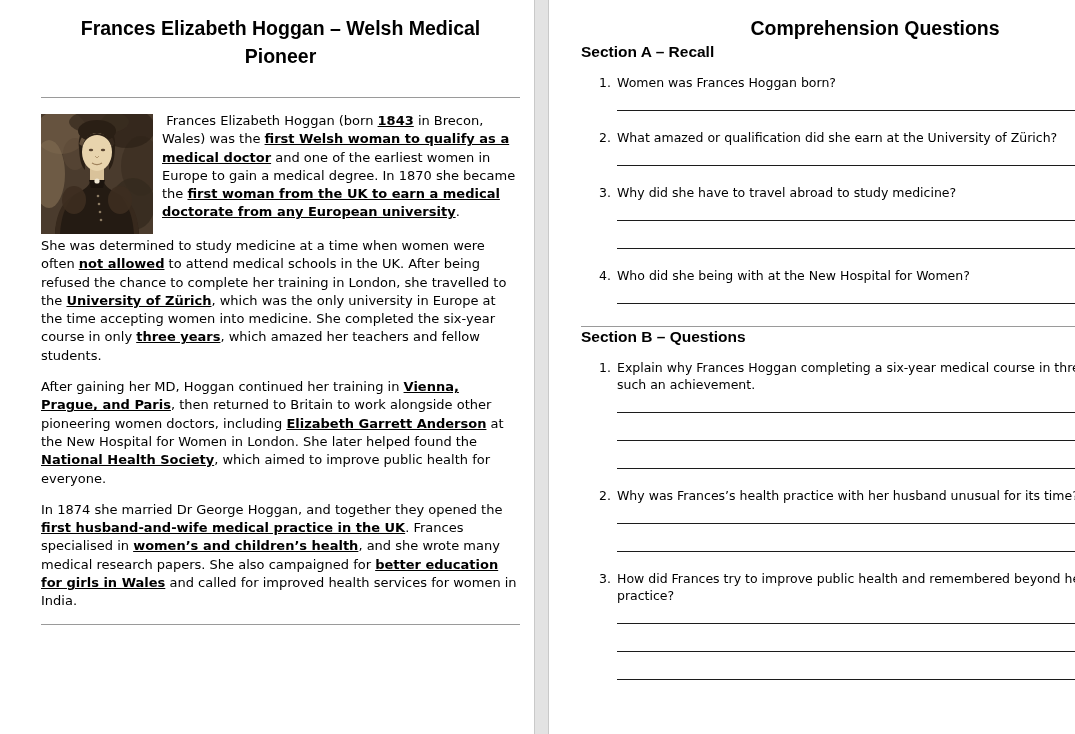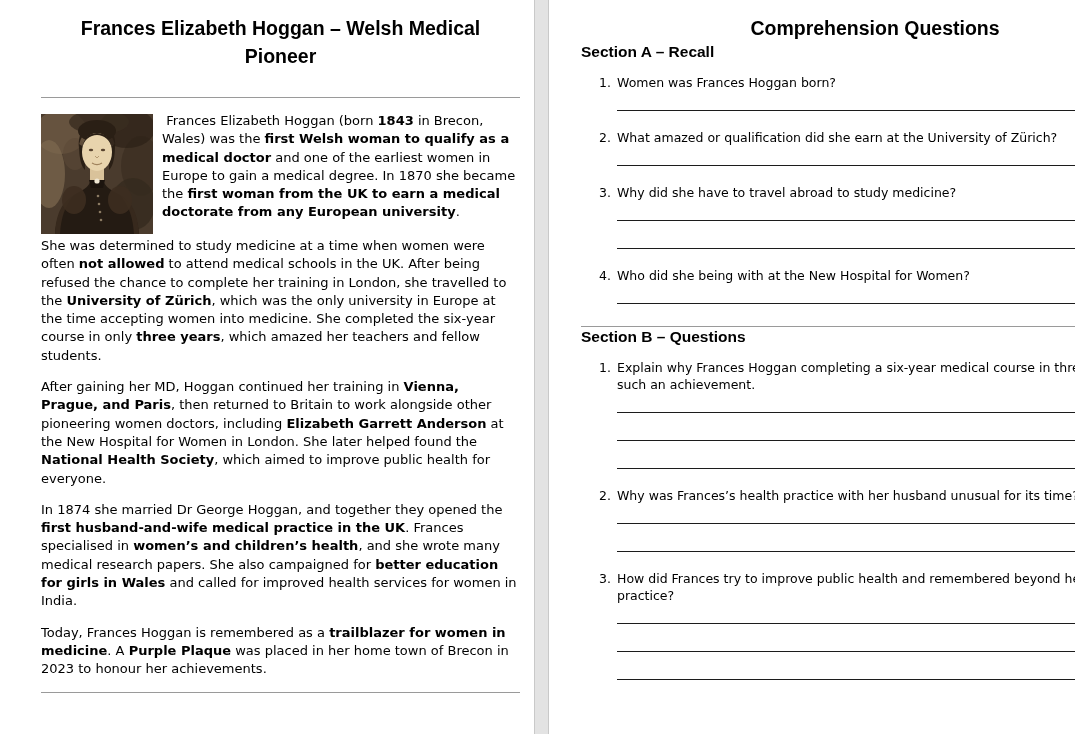--- a/index.html
+++ b/index.html
@@ -33,21 +33,21 @@
     font-weight: 700; font-size: 15.5px; line-height: 20px;
     margin: 0;
   }
   .rule { border: none; border-top: 1px solid #9a9a9a; margin: 0; height: 0; }
   .rule-title { margin-top: 27px; }
 
   
   .article { margin-top: 14px; font-size: 13px; line-height: 18.3px; }
   .article p { margin: 0 0 13px 0; }
   .article p.clr { clear: left; }
-  .b { font-weight: 700; }
+  .b { font-weight: 700; text-decoration: underline; }
   .photo {
     float: left; width: 112px; height: 120px;
     margin: 2px 9px 3px 0;
   }
   .photo svg { display: block; width: 112px; height: 120px; }
   .rule-bottom { margin-top: 13px; }
 
   
   .sec-a { margin-top: 19px; }
   .sec-b { margin-top: 14px; }
@@ -110,21 +110,20 @@
           <circle cx="57" cy="82" r="1.3" fill="#8a7a62"></circle>
           <circle cx="58" cy="90" r="1.3" fill="#8a7a62"></circle>
           <circle cx="59" cy="98" r="1.3" fill="#8a7a62"></circle>
           <circle cx="60" cy="106" r="1.3" fill="#8a7a62"></circle>
         </svg>
       </div>
       <p><span>&nbsp;Frances Elizabeth Hoggan (born </span><span class="b">1843</span><span> in Brecon, Wales) was the </span><span class="b">first Welsh woman to qualify as a medical doctor</span><span> and one of the earliest women in Europe to gain a medical degree. In 1870 she became the </span><span class="b">first woman from the UK to earn a medical doctorate from any European university</span><span>.</span></p>
       <p class="clr"><span>She was determined to study medicine at a time when women were often </span><span class="b">not allowed</span><span> to attend medical schools in the UK. After being refused the chance to complete her training in London, she travelled to the </span><span class="b">University of Zürich</span><span>, which was the only university in Europe at the time accepting women into medicine. She completed the six-year course in only </span><span class="b">three years</span><span>, which amazed her teachers and fellow students.</span></p>
       <p class="clr"><span>After gaining her MD, Hoggan continued her training in </span><span class="b">Vienna, Prague, and Paris</span><span>, then returned to Britain to work alongside other pioneering women doctors, including </span><span class="b">Elizabeth Garrett Anderson</span><span> at the New Hospital for Women in London. She later helped found the </span><span class="b">National Health Society</span><span>, which aimed to improve public health for everyone.</span></p>
       <p class="clr"><span>In 1874 she married Dr George Hoggan, and together they opened the </span><span class="b">first husband-and-wife medical practice in the UK</span><span>. Frances specialised in </span><span class="b">women’s and children’s health</span><span>, and she wrote many medical research papers. She also campaigned for </span><span class="b">better education for girls in Wales</span><span> and called for improved health services for women in India.</span></p>
-      <p class="clr"><span>Today, Frances Hoggan is remembered as a </span><span class="b">trailblazer for women in medicine</span><span>. A </span><span class="b">Purple Plaque</span><span> was placed in her home town of Brecon in 2023 to honour her achievements.</span></p>
     </div>
     <hr class="rule rule-bottom">
   </div>
 
   <div class="page-gap"></div>
 
   <div class="page page-right">
     <h1 class="doc-title right-title">Comprehension Questions</h1>
 
     <h2 class="sec sec-a">Section A – Recall</h2>

